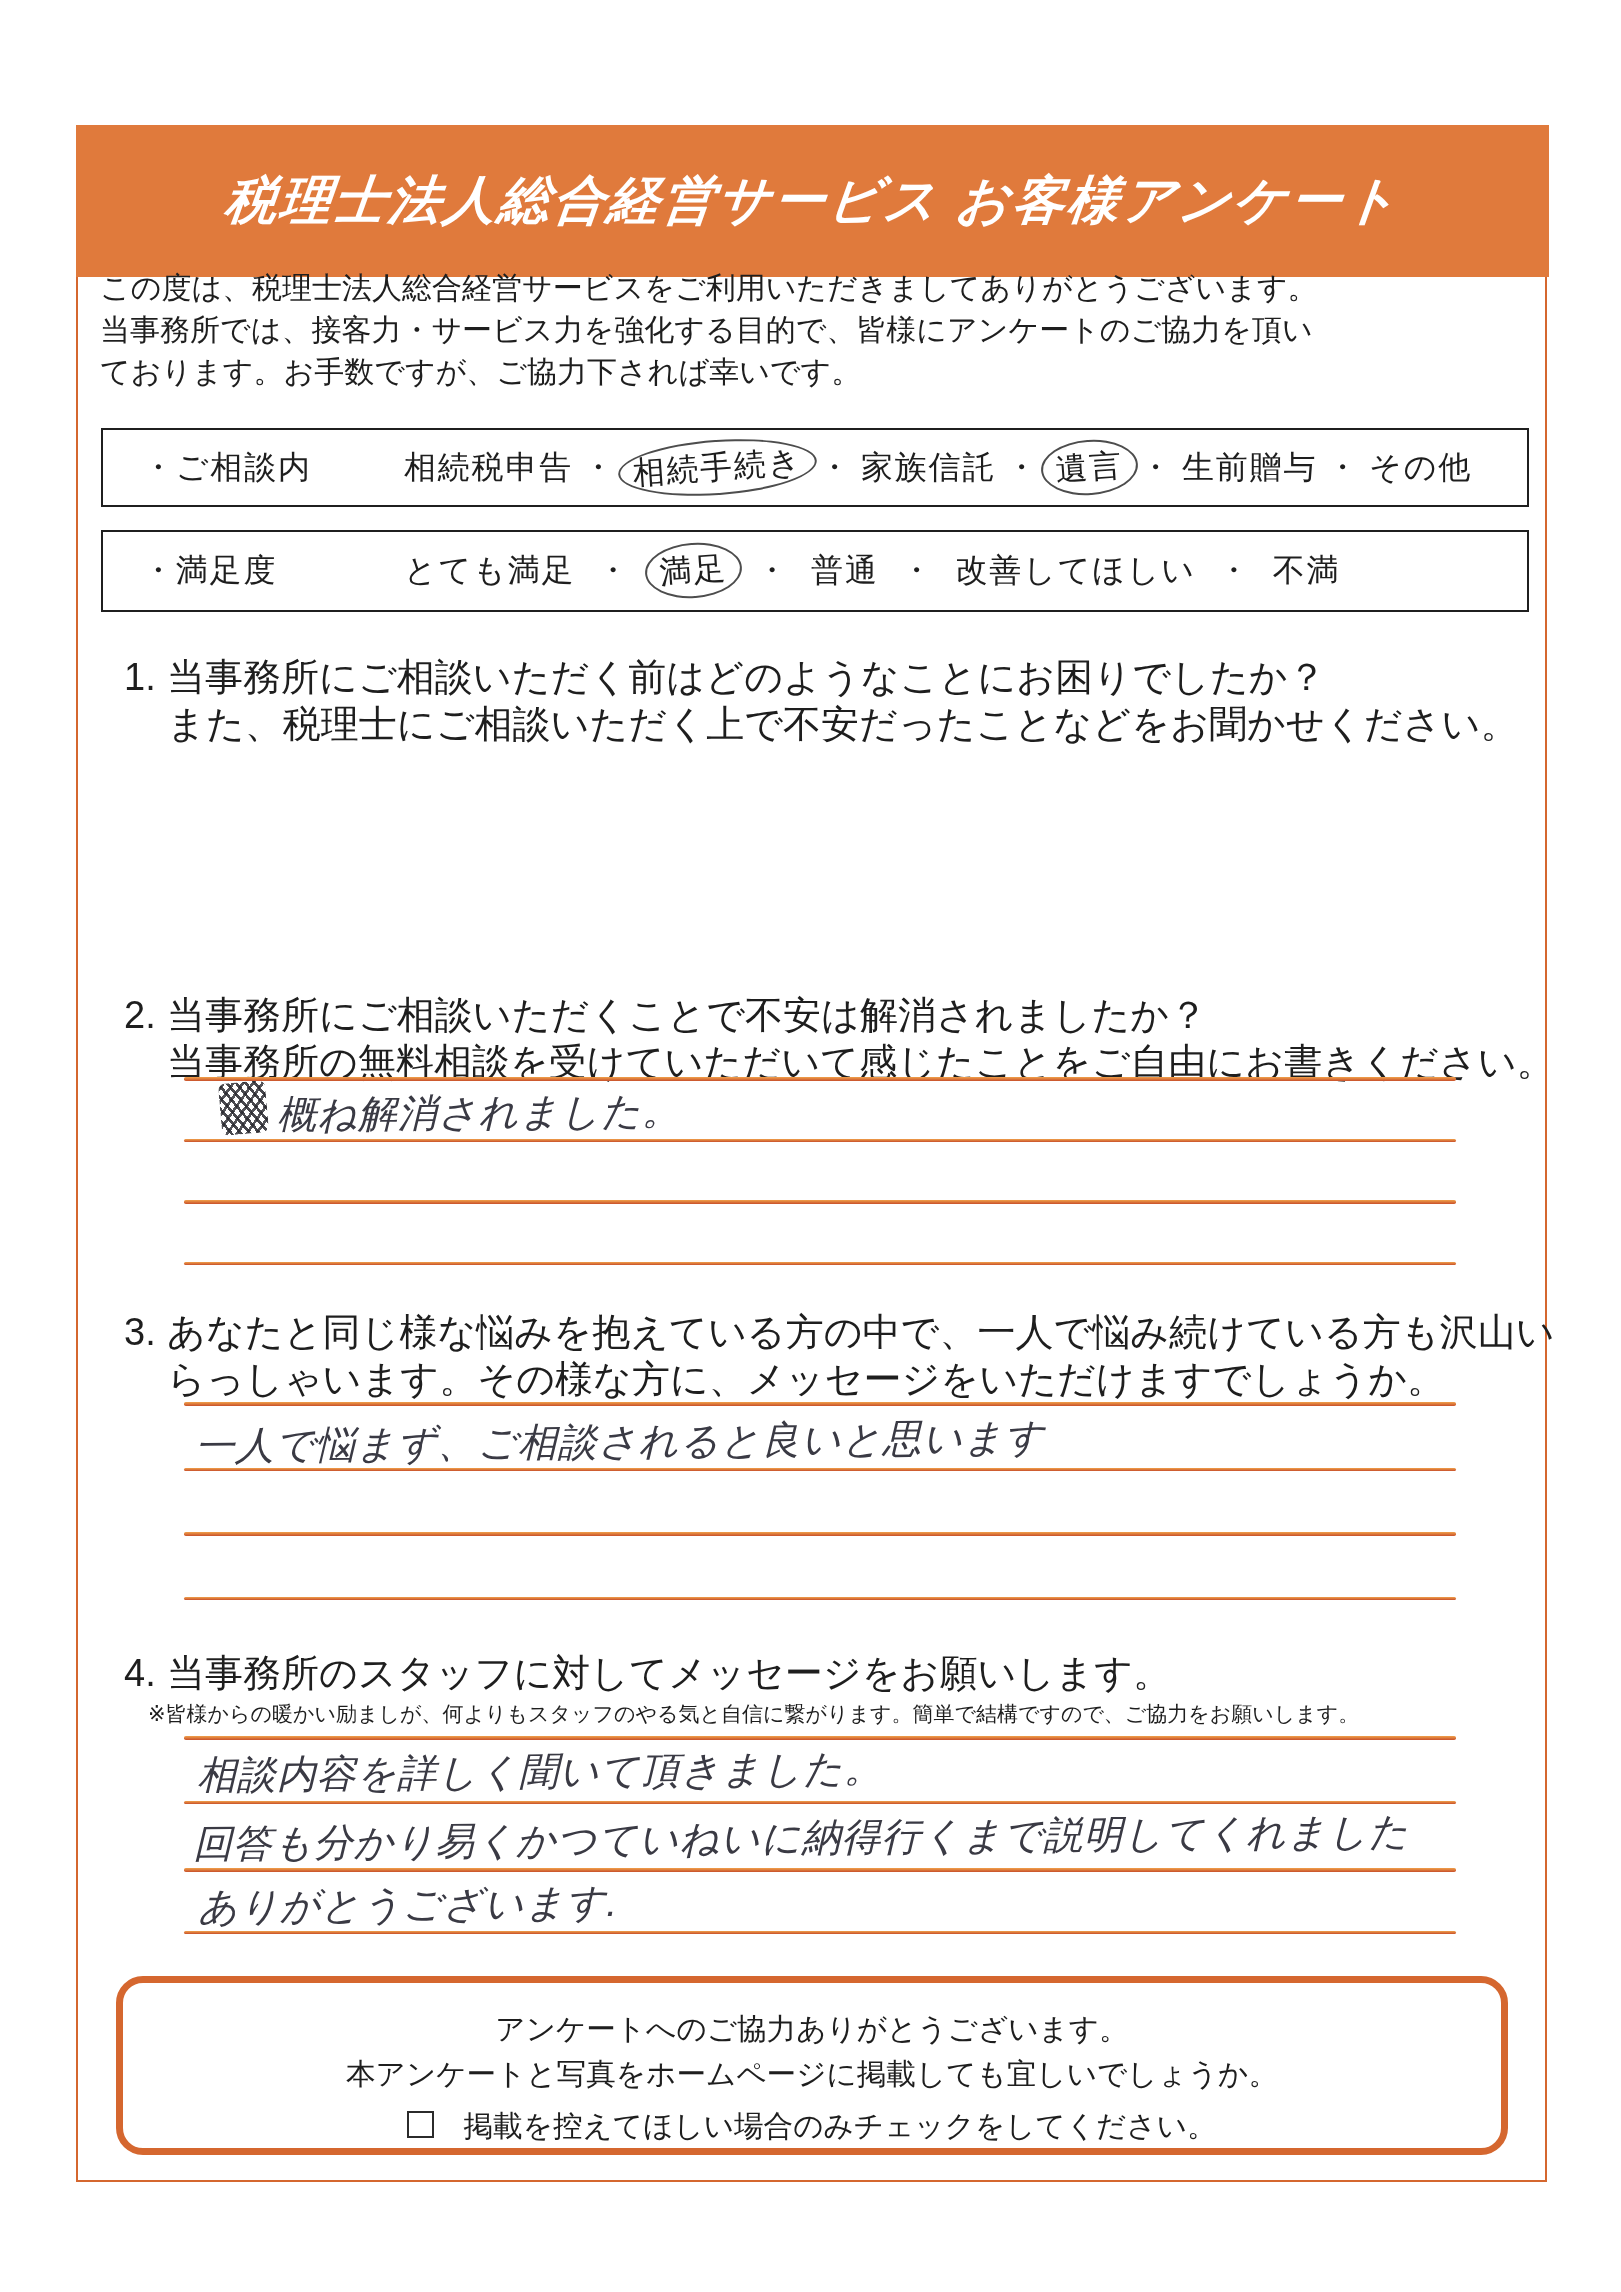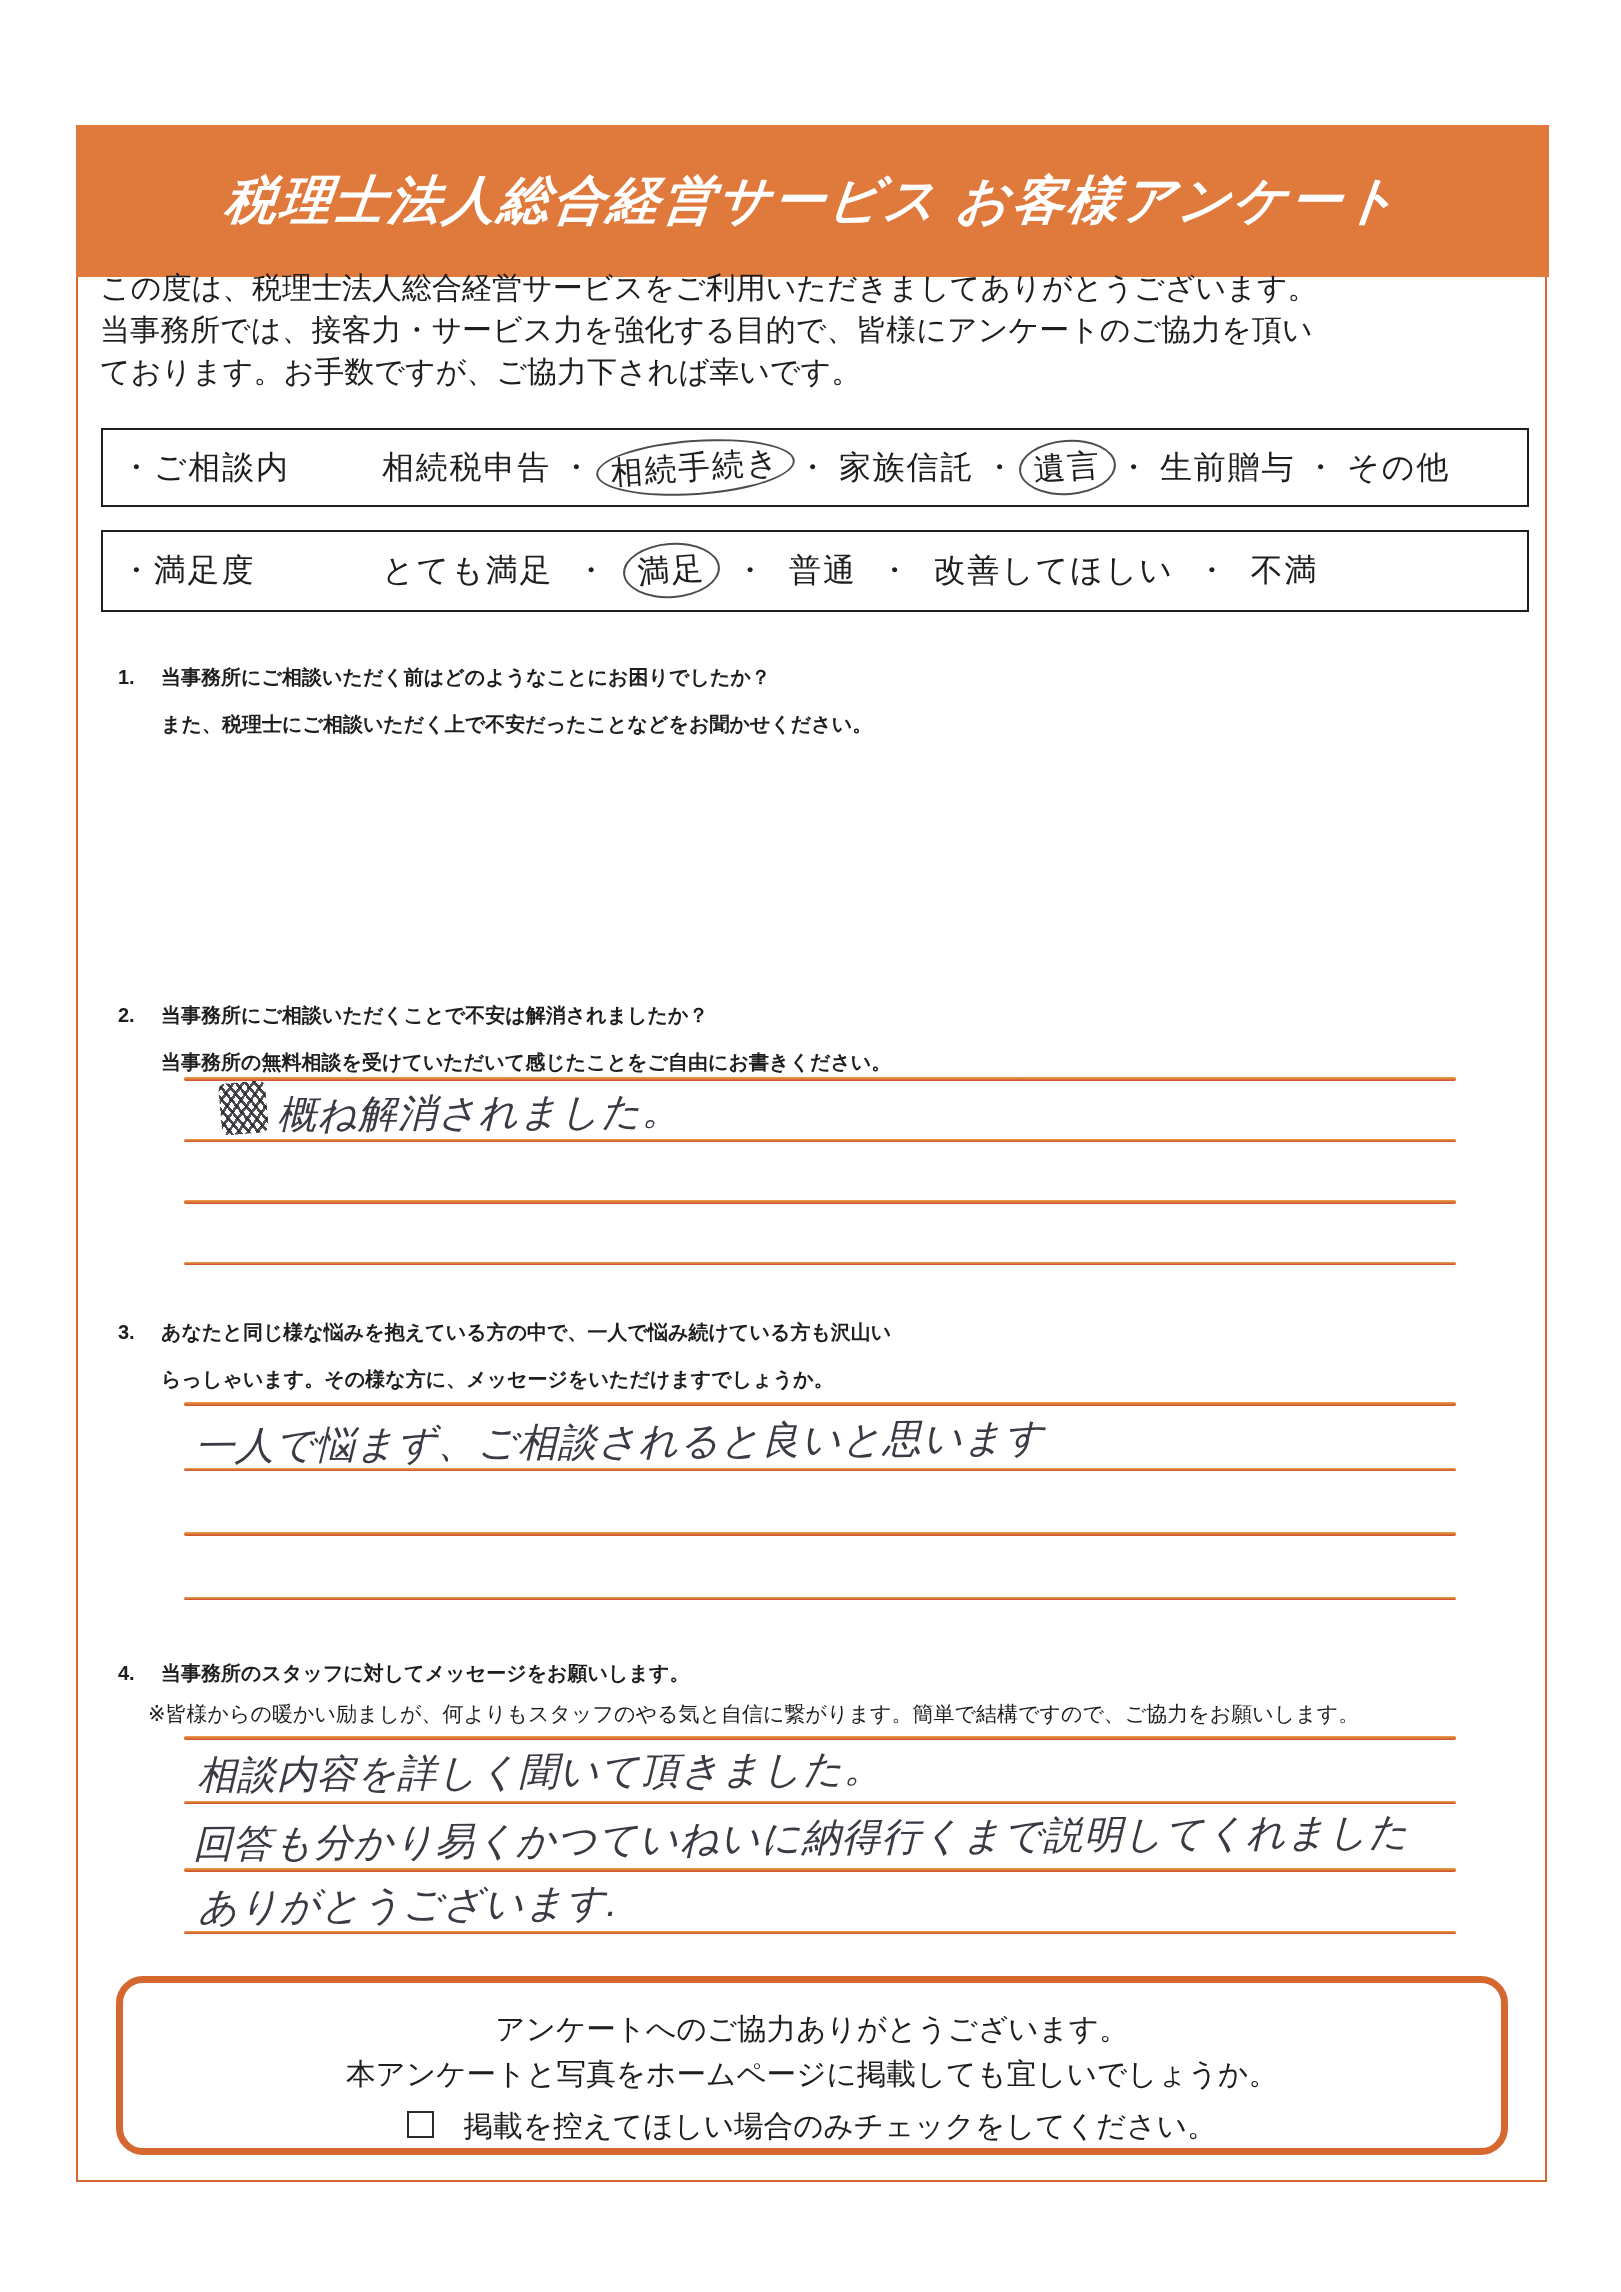--- a/index.html
+++ b/index.html
@@ -20,35 +20,35 @@
   }
   .form-title {
     color:#ffffff; font-size:52px; font-weight:bold; font-style:italic;
     letter-spacing:2.7px; transform:skewX(-6deg); white-space:nowrap;
   }
   .intro { position:absolute; left:100px; top:267px; width:1433px; font-size:30px; line-height:42px; }
   .intro div { white-space:nowrap; }
 
   .fieldbox {
     position:absolute; left:101px; width:1428px; border:2.7px solid #1f1f1f;
-    box-sizing:border-box; display:flex; align-items:center; padding-left:17px;
+    box-sizing:border-box; display:flex; align-items:center; padding-left:39px;
     font-size:32px; background:#fff;
   }
   .consult-box { top:428px; height:79px; }
   .satisfaction-box { top:530px; height:82px; }
   .flabel { display:inline-block; width:262px; letter-spacing:1.8px; }
   .opts { white-space:nowrap; letter-spacing:1.8px; }
   .sep { margin:0 9px; }
   .satisfaction-box .sep { margin:0 21.5px; }
   .circled {
     display:inline-block; border:2.7px solid #4d4d4d; border-radius:50%;
     padding:3.6px 12.5px; margin:-7.2px -7.2px; transform:rotate(-4deg);
   }
 
-  .qhead { position:absolute; left:118px; width:1433px; font-size:20px; line-height:47px;font-weight:bold; }
+  .qhead { position:absolute; left:124px; width:1433px; font-size:38px; line-height:47px; }
   .qnum { display:inline-block; width:43px; }
   .qline { white-space:nowrap; }
   .q2nd { margin-left:43px; }
   .qnote { position:absolute; left:148px; width:1397px; font-size:21px; white-space:nowrap; }
 
   .ans { position:absolute; left:184px; width:1272px; }
   .rule {
     height:3.6px; background:linear-gradient(to bottom,#f0a14a 0%,#c8502b 100%);
     border-radius:1.8px;
   }

